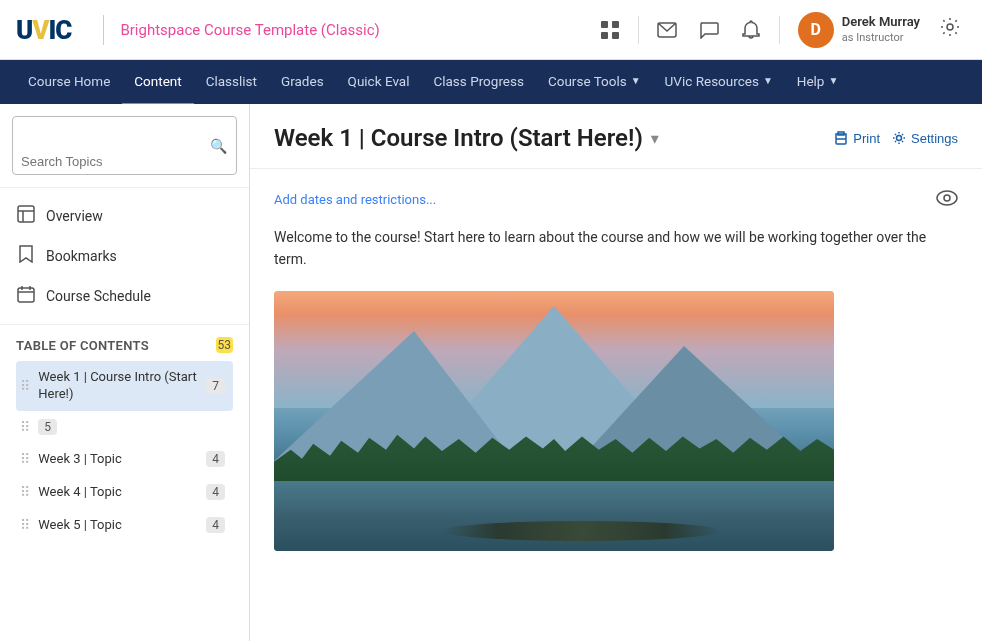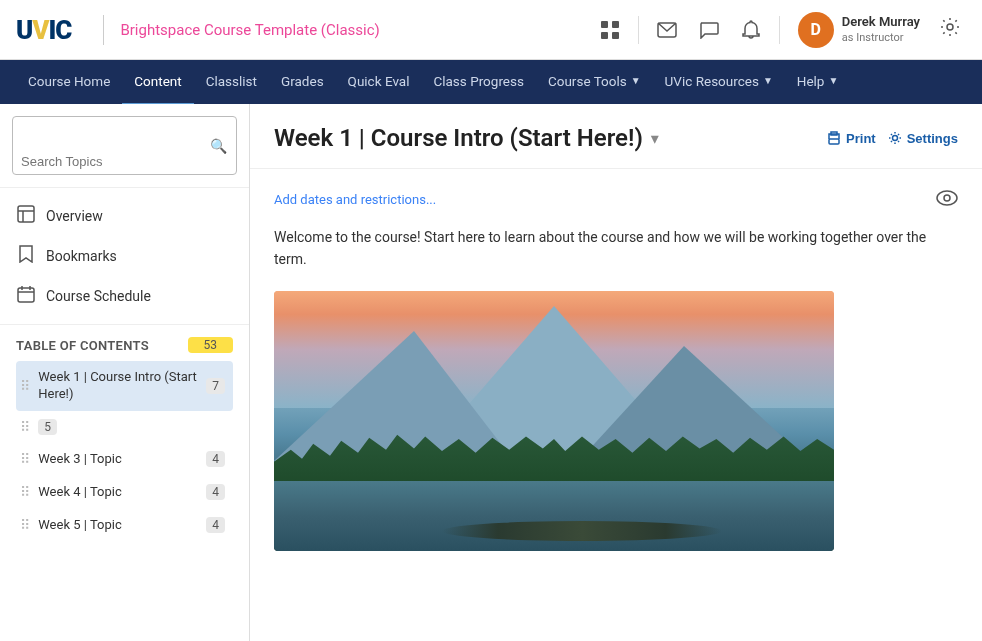--- a/index.html
+++ b/index.html
@@ -58,21 +58,21 @@
     .sidebar-nav { padding: 8px 0; border-bottom: 1px solid #eee; }
     .sidebar-nav-item {
       display: flex; align-items: center; gap: 10px;
       padding: 9px 16px; cursor: pointer; color: #333; font-size: 14px;
     }
     .sidebar-nav-icon { color: #555; font-size: 16px; width: 20px; text-align: center; }
 
     .toc-section { padding: 12px 16px 8px; }
     .toc-header { display: flex; justify-content: space-between; align-items: center; margin-bottom: 8px; }
     .toc-title { font-size: 13px; font-weight: 600; color: #555; text-transform: uppercase; letter-spacing: 0.3px; }
-    .toc-count { background: #fde047; border-radius: 4px; padding: 1px 16px; font-size: 12px; color: #555; }
+    .toc-count { background: #fde047; border-radius: 4px; padding: 1px 2px; font-size: 12px; color: #555; }
 
     .toc-item {
       display: flex; align-items: center; gap: 8px;
       padding: 8px 8px 8px 4px; cursor: pointer; border-radius: 4px;
       font-size: 13px; color: #333; position: relative;
     }
     .toc-item.active { background: #dce8f5; }
     .toc-drag { color: #bbb; font-size: 14px; cursor: grab; }
     .toc-label { flex: 1; line-height: 1.3; }
     .toc-num { background: #e8e8e8; border-radius: 4px; padding: 1px 6px; font-size: 12px; color: #555; flex-shrink: 0; }
@@ -84,21 +84,21 @@
       padding: 20px 24px 16px; border-bottom: 1px solid #eee;
       background: #fff; position: sticky; top: 0; z-index: 10;
     }
     .content-title-row { display: flex; align-items: center; gap: 8px; }
     .content-title { font-size: 24px; font-weight: 600; color: #222; }
     .content-title-chevron { color: #888; font-size: 16px; cursor: pointer; }
     .content-actions { display: flex; align-items: center; gap: 12px; }
     .action-btn {
       display: flex; align-items: center; gap: 5px;
       background: none; border: none; cursor: pointer;
-      color: #1a5ea8; font-size: 13px; font-weight: 700;
+      color: #1a5ea8; font-size: 13px; font-weight: 400;
     }
 
     .content-body { padding: 20px 24px; }
     .dates-row { display: flex; align-items: center; justify-content: space-between; margin-bottom: 16px; }
     .dates-link { color: #3b82f6; font-size: 13px; cursor: pointer; }
     .visibility-icon { color: #555; font-size: 18px; cursor: pointer; }
 
     .welcome-text { font-size: 14px; color: #333; line-height: 1.6; margin-bottom: 20px; }
 
     

